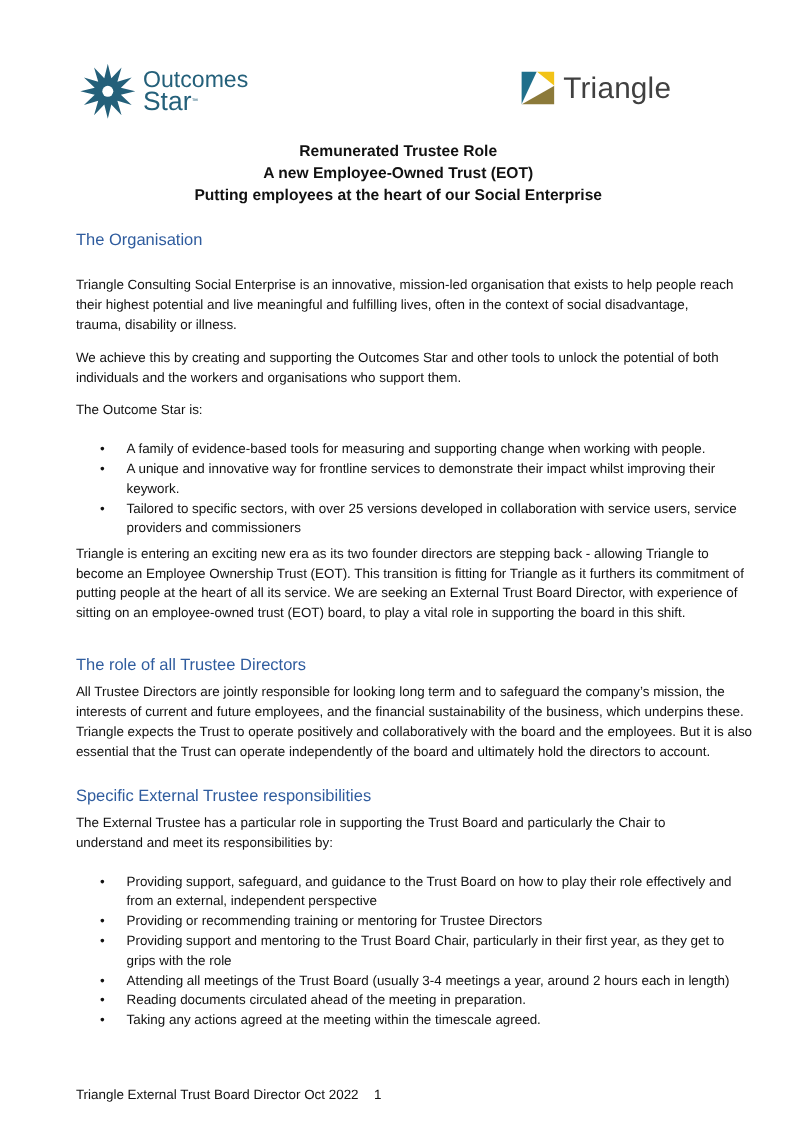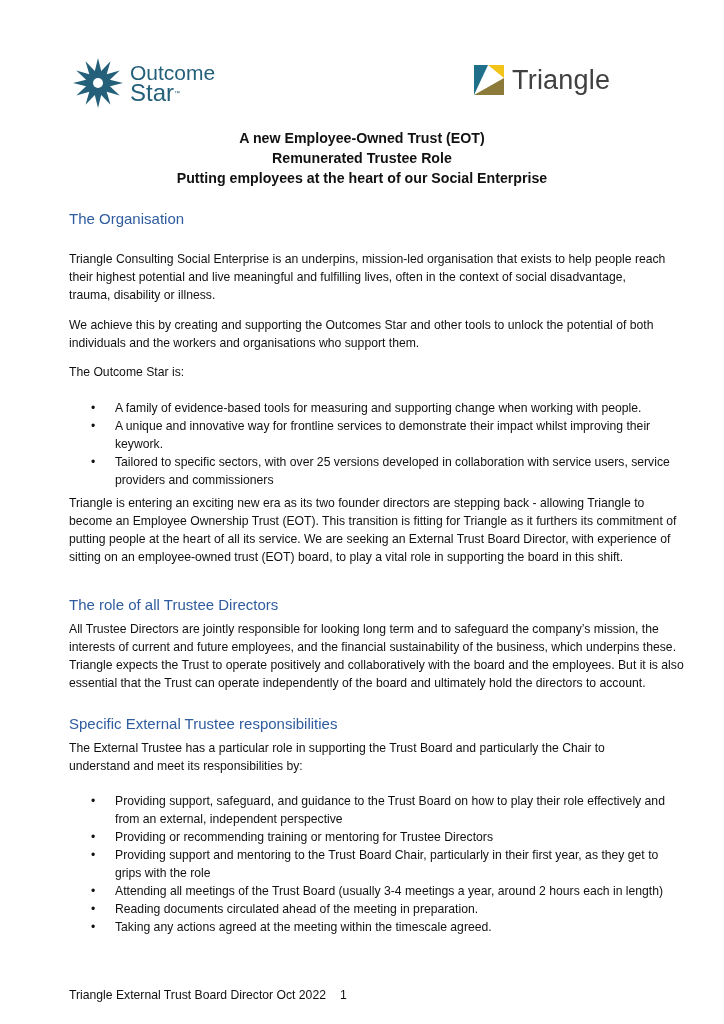--- a/index.html
+++ b/index.html
@@ -33,43 +33,43 @@
 <body>
 
 <div class="page">
 
   <div class="logo-outcomes">
     <svg viewBox="-26 -26 52 52">
       <polygon fill="#24607a" points="0,-25 3.2,-11.9 12.5,-21.7 8.7,-8.7 21.7,-12.5 11.9,-3.2 25,0 11.9,3.2 21.7,12.5 8.7,8.7 12.5,21.7 3.2,11.9 0,25 -3.2,11.9 -12.5,21.7 -8.7,8.7 -21.7,12.5 -11.9,3.2 -25,0 -11.9,-3.2 -21.7,-12.5 -8.7,-8.7 -12.5,-21.7 -3.2,-11.9"></polygon>
       <circle cx="0" cy="0" r="5" fill="#ffffff"></circle>
     </svg>
     <div class="wordmark">
-      <span class="l1">Outcome</span>
+      <span class="l1">Outcomes</span>
       <span class="l2"><span>Star</span><span class="tm">™</span></span>
     </div>
   </div>
 
   <div class="logo-triangle">
     <svg viewBox="0 0 30 30">
       <rect x="0" y="0" width="30" height="30" fill="#ffffff"></rect>
       <polygon points="0,0 14,0 0,30" fill="#1f6f8b"></polygon>
       <polygon points="14,0 30,0 30,13" fill="#f2c318"></polygon>
       <polygon points="0,30 30,13 30,30" fill="#8c7a3a"></polygon>
     </svg>
     <span class="wordmark">Triangle</span>
   </div>
 
   <div class="title-block">
+    <div>Remunerated Trustee Role</div>
     <div>A new Employee-Owned Trust (EOT)</div>
-    <div>Remunerated Trustee Role</div>
     <div>Putting employees at the heart of our Social Enterprise</div>
   </div>
 
   <div class="h" style="top:210px">The Organisation</div>
-  <div class="p" style="top:250px">Triangle Consulting Social Enterprise is an underpins, mission-led organisation that exists to help people reach their highest potential and live meaningful and fulfilling lives, often in the context of social disadvantage, trauma, disability or illness.</div>
+  <div class="p" style="top:250px">Triangle Consulting Social Enterprise is an innovative, mission-led organisation that exists to help people reach their highest potential and live meaningful and fulfilling lives, often in the context of social disadvantage, trauma, disability or illness.</div>
   <div class="p" style="top:363px">The Outcome Star is:</div>
   <div class="p" style="top:316px">We achieve this by creating and supporting the Outcomes Star and other tools to unlock the potential of both individuals and the workers and organisations who support them.</div>
 
   <ul class="bl" style="top:399px">
     <li><span class="dot">•</span><span>A family of evidence-based tools for measuring and supporting change when working with people.</span></li>
     <li><span class="dot">•</span><span>A unique and innovative way for frontline services to demonstrate their impact whilst improving their keywork.</span></li>
     <li><span class="dot">•</span><span>Tailored to specific sectors, with over 25 versions developed in collaboration with service users, service providers and commissioners</span></li>
   </ul>
 
   <div class="p" style="top:494px; width:615px">Triangle is entering an exciting new era as its two founder directors are stepping back - allowing Triangle to become an Employee Ownership Trust (EOT). This transition is fitting for Triangle as it furthers its commitment of putting people at the heart of all its service. We are seeking an External Trust Board Director, with experience of sitting on an employee-owned trust (EOT) board, to play a vital role in supporting the board in this shift.</div>

